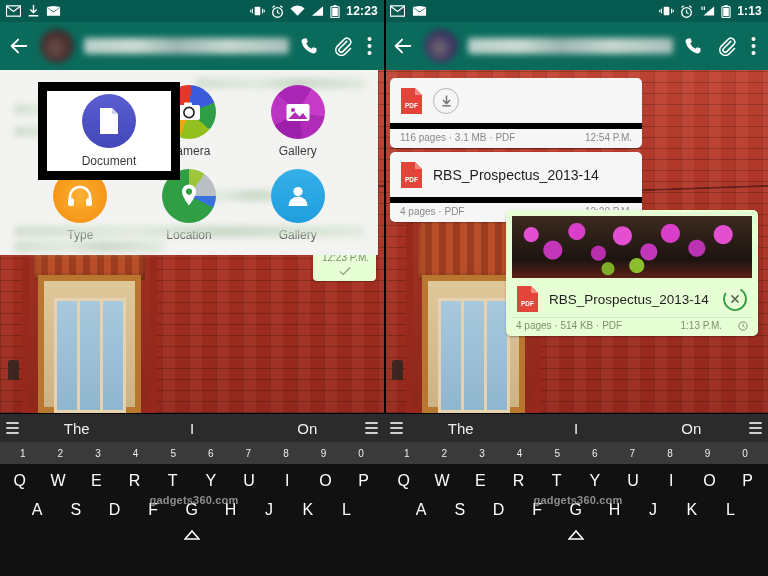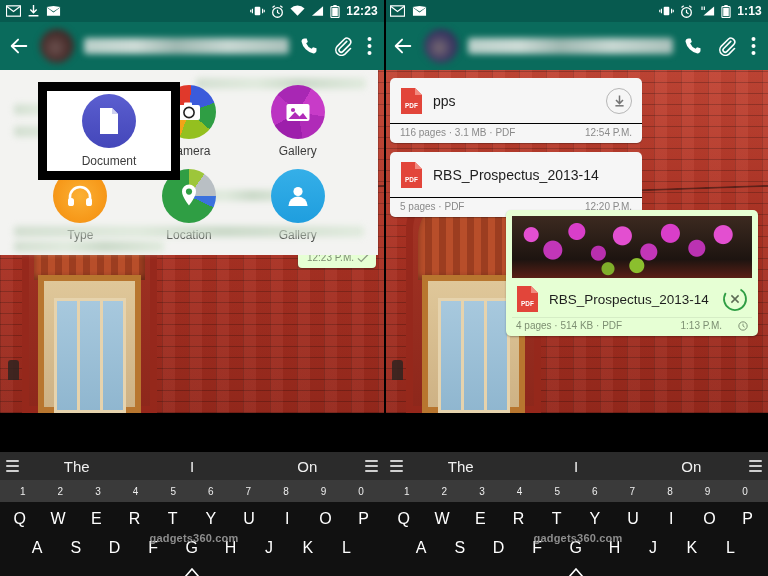--- a/index.html
+++ b/index.html
@@ -139,36 +139,36 @@
 
   
   .chat{ position:absolute; left:0; top:70px; width:384px; height:343px; z-index:20; }
 
   .bubble{
     position:absolute; background:#e6ffd4; border-radius:4px;
     box-shadow:0 1px 1px rgba(0,0,0,.3); padding:5px 7px 5px 9px;
     display:flex; align-items:flex-end; gap:7px;
   }
   .bubble .msg{ font-size:13px; color:#1c1c1c; line-height:1.15; }
-  .bubble .meta{ font-size:10px; color:#7d8f72; white-space:nowrap; display:flex; align-items:center; gap:3px; }
+  .bubble .meta{ font-size:10px; color:#7d8f72; white-space:nowrap; display:flex; align-items:center; gap:3px;flex-direction:column; }
 
   .b-hi{ right:8px; top:123px; }
   .b-know{ right:8px; top:150px; }
   .b-doc{ right:8px; top:177px; }
 
   
   .pdf-bubble{
     position:absolute; background:#f6f6f6; border-radius:5px;
     box-shadow:0 1px 1px rgba(0,0,0,.28);
   }
   .pdf-head{ display:flex; align-items:center; gap:10px; padding:9px 10px 8px 10px; }
   .pdf-name{ font-size:14px; color:#1e1e1e; flex:1; }
   .pdf-foot{
     display:flex; align-items:center; justify-content:space-between;
-    padding:3px 10px 5px 10px; border-top:1px solid #000000;
+    padding:3px 10px 5px 10px; border-top:6px solid #000000;
   }
   .pdf-info, .pdf-time{ font-size:10px; color:#8a8a8a; }
   .pdf-time{ display:flex; align-items:center; gap:3px; }
 
   .pb1{ left:6px; top:8px; width:252px; }
   .pb2{ left:6px; top:82px; width:252px; }
 
   .dl-btn{
     width:26px; height:26px; border-radius:50%; border:1px solid #b6b6b6;
     display:flex; align-items:center; justify-content:center; flex:none;
@@ -224,21 +224,21 @@
     display:flex; align-items:center; padding:0 8px; gap:9px;
   }
   .input-placeholder{ flex:1; font-size:14.5px; color:#9c9c9c; }
   .mic-fab{
     position:absolute; right:7px; top:1px; width:44px; height:44px; border-radius:50%;
     background:#0c8074; display:flex; align-items:center; justify-content:center;
     box-shadow:0 2px 3px rgba(0,0,0,.4);
   }
 
   
-  .keyboard{ position:absolute; left:0; bottom:0; width:768px; height:124px; background:#111; z-index:70; }
+  .keyboard{ position:absolute; left:0; bottom:0; width:768px; height:162px; background:#111; z-index:70; }
   .kb-half{ position:absolute; top:0; width:384px; height:155px; overflow:hidden; }
   .kb-half.l{ left:0; } .kb-half.r{ left:384px; }
 
   .suggest{
     height:28px; background:#2b2b2b; display:flex; align-items:center;
     padding:0 6px; position:relative;
   }
   .sg-word{ flex:1; text-align:center; color:#f0f0f0; font-size:15px; }
   .sg-word.mid{ font-size:15px; }
   .kb-menu{ width:13px; display:flex; flex-direction:column; gap:3px; flex:none; }
@@ -552,21 +552,20 @@
 
     <div class="chat">
 
       <div class="pdf-bubble pb1">
         <div class="pdf-head">
           <svg class="pdf-ico" viewBox="0 0 23 28">
               <path d="M1 1 H15 L22 8 V27 H1 Z" fill="#e2453a"></path>
               <path d="M15 1 V8 H22 Z" fill="#f2897f"></path>
               <text x="11.5" y="21" font-size="6.4" fill="#fff" text-anchor="middle" font-family="Liberation Sans, sans-serif" font-weight="bold">PDF</text>
             </svg>
-          <span class="pdf-name">pps</span>
           <div class="dl-btn">
             <svg width="13" height="14" viewBox="0 0 13 14">
                 <path d="M6.5 1.4 V9.2 M3 6 L6.5 9.6 L10 6" stroke="#757575" stroke-width="1.5" fill="none"></path>
                 <path d="M2.4 11.8 H10.6" stroke="#757575" stroke-width="1.5"></path>
               </svg>
           </div>
         </div>
         <div class="pdf-foot">
           <span class="pdf-info">116 pages · 3.1 MB · PDF</span>
           <span class="pdf-time">12:54 P.M.</span>
@@ -576,21 +575,21 @@
       <div class="pdf-bubble pb2">
         <div class="pdf-head">
           <svg class="pdf-ico" viewBox="0 0 23 28">
               <path d="M1 1 H15 L22 8 V27 H1 Z" fill="#e2453a"></path>
               <path d="M15 1 V8 H22 Z" fill="#f2897f"></path>
               <text x="11.5" y="21" font-size="6.4" fill="#fff" text-anchor="middle" font-family="Liberation Sans, sans-serif" font-weight="bold">PDF</text>
             </svg>
           <span class="pdf-name">RBS_Prospectus_2013-14</span>
         </div>
         <div class="pdf-foot">
-          <span class="pdf-info">5 pages · PDF</span>
+          <span class="pdf-info">4 pages · PDF</span>
           <span class="pdf-time">12:20 P.M.</span>
         </div>
       </div>
 
       <div class="out-doc">
         <div class="out-thumb">
           <div class="thumb-img"></div>
         </div>
         <div class="out-row">
           <svg class="pdf-ico" viewBox="0 0 23 28">

